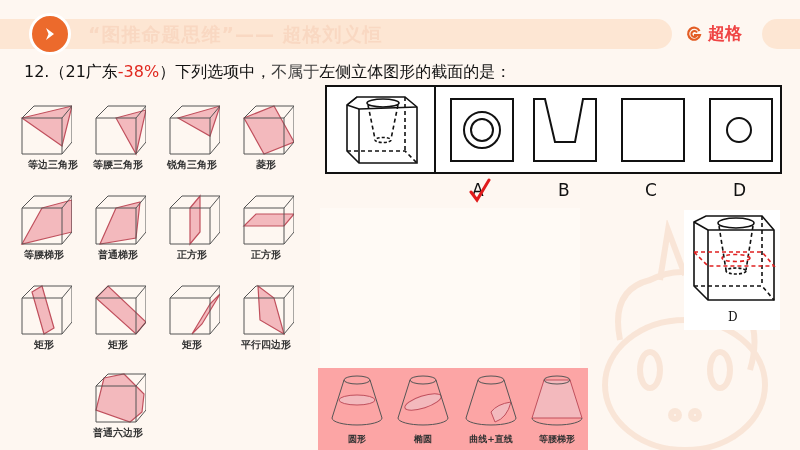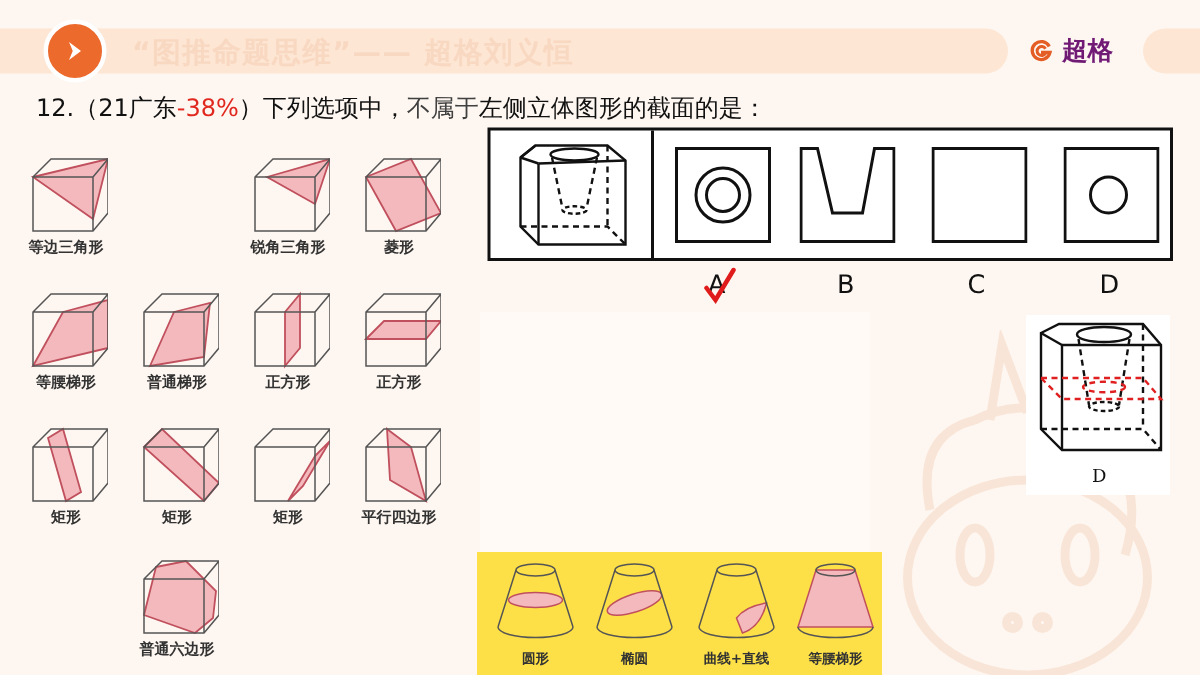--- a/index.html
+++ b/index.html
@@ -26,21 +26,21 @@
     border-radius: 50%; background: #ec6a2c; border: 3px solid #fff;
     display: flex; align-items: center; justify-content: center;
   }
   .header-title {
     position: absolute; left: 88px; top: 22px; font-size: 19px; font-weight: bold;
     color: #f9d8c2; letter-spacing: 1px; white-space: nowrap;
   }
   .brand {
     position: absolute; left: 686px; top: 22px; display: flex; align-items: center; gap: 6px;
   }
-  .brand-text { color: #701a75; font-weight: bold; font-size: 17px; }
+  .brand-text { color: #ef4444; font-weight: bold; font-size: 17px; }
   .question {
     position: absolute; left: 24px; top: 62px; font-size: 16px; white-space: nowrap;
     color: #111;
   }
   .q-red { color: #e0281f; }
   .q-orange { color: #404040; }
   .ref-grid {
     position: absolute; left: 8px; top: 100px; width: 290px; height: 350px;
   }
   .ref-item {
@@ -58,21 +58,21 @@
   .solution-card {
     position: absolute; left: 684px; top: 210px; width: 96px; height: 120px;
     background: #fff;
   }
   .sol-label { position: absolute; left: 44px; top: 100px; font-family: "DejaVu Serif", serif; font-size: 12px; }
   .mascot { position: absolute; left: 590px; top: 220px; opacity: 0.35; }
   .left-white-area {
     position: absolute; left: 320px; top: 208px; width: 260px; height: 160px; background: #fffcf9; opacity: 0.6;
   }
   .frustum-strip {
-    position: absolute; left: 318px; top: 368px; width: 270px; height: 82px; background: #fde047;
+    position: absolute; left: 318px; top: 368px; width: 270px; height: 82px; background: #fca5a5;
   }
   .frustum-item { position: absolute; top: 6px; width: 66px; text-align: center; }
   .frustum-label { font-size: 9px; color: #333; font-weight: bold; white-space: nowrap; margin-top: 1px; }
 </style>
 </head>
 <body>
 
 <div class="header-band">
   <div class="band-left"></div>
   <div class="band-right"></div>
@@ -102,26 +102,33 @@
     <ellipse cx="95" cy="165" rx="80" ry="65"></ellipse>
     <ellipse cx="60" cy="150" rx="10" ry="18"></ellipse>
     <ellipse cx="130" cy="150" rx="10" ry="18"></ellipse>
     <circle cx="85" cy="195" r="4"></circle>
       <circle cx="105" cy="195" r="4"></circle>
   </g>
 </svg>
 
 <div class="ref-grid">
 
-  <div class="ref-item" style="left:2px;top:4px;">
+  <div class="ref-item" style="left:2px;top:4px;text-align:right;">
     <svg width="56" height="52" viewBox="0 0 56 52">
       <path d="M6 14 L56 2 L46 42 Z" fill="#f3b9bd" stroke="#c0505d" stroke-width="1.2"></path>
       <path d="M6 14 L18 2 L56 2 L56 38 L46 50 L6 50 Z M6 14 L46 14 L46 50 M46 14 L56 2" fill="none" stroke="#555" stroke-width="1"></path>
     </svg>
     <div class="ref-label">等边三角形</div>
+  </div>
+  <div class="ref-item" style="left:76px;top:4px;">
+    <svg width="56" height="52" viewBox="0 0 56 52">
+      <path d="M26 14 L56 6 L46 50 Z" fill="#f3b9bd" stroke="#c0505d" stroke-width="1.2"></path>
+      <path d="M6 14 L18 2 L56 2 L56 38 L46 50 L6 50 Z M6 14 L46 14 L46 50 M46 14 L56 2" fill="none" stroke="#555" stroke-width="1"></path>
+    </svg>
+    <div class="ref-label">等腰三角形</div>
   </div>
   <div class="ref-item" style="left:150px;top:4px;">
     <svg width="56" height="52" viewBox="0 0 56 52">
       <path d="M14 14 L56 2 L46 32 Z" fill="#f3b9bd" stroke="#c0505d" stroke-width="1.2"></path>
       <path d="M6 14 L18 2 L56 2 L56 38 L46 50 L6 50 Z M6 14 L46 14 L46 50 M46 14 L56 2" fill="none" stroke="#555" stroke-width="1"></path>
     </svg>
     <div class="ref-label">锐角三角形</div>
   </div>
   <div class="ref-item" style="left:224px;top:4px;">
     <svg width="56" height="52" viewBox="0 0 56 52">

